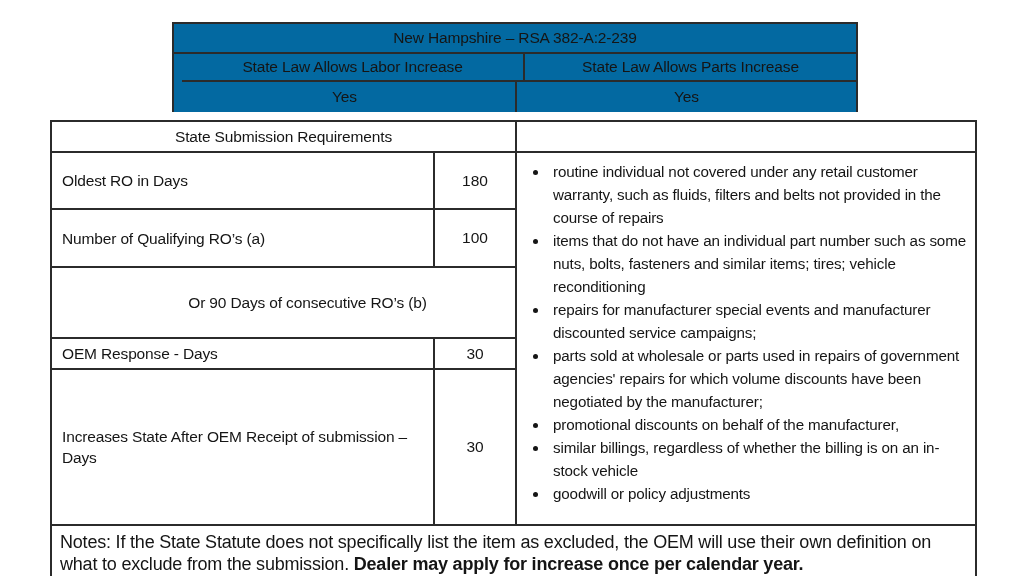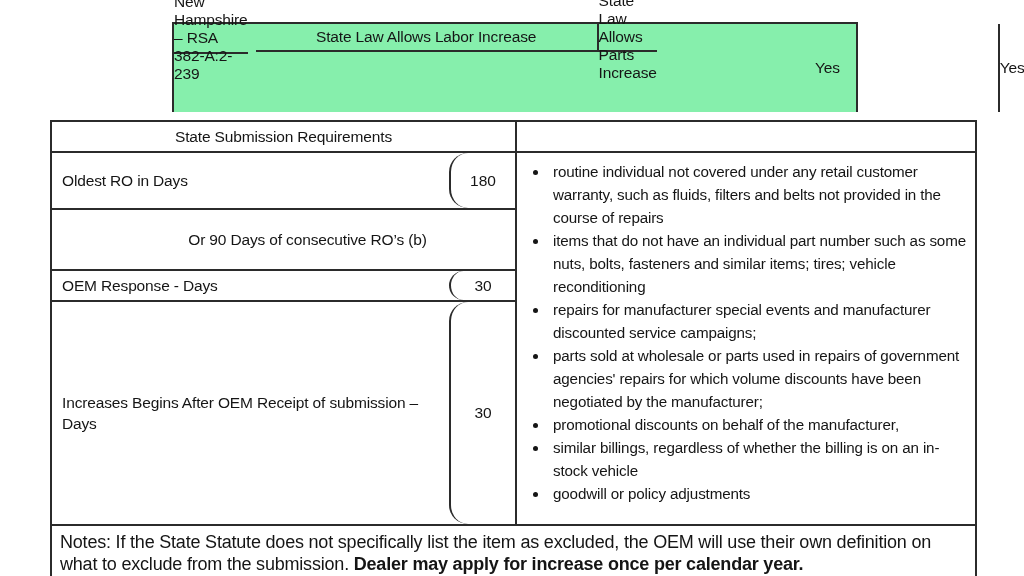--- a/index.html
+++ b/index.html
@@ -5,21 +5,21 @@
   * { margin:0; padding:0; box-sizing:border-box; }
   html,body { background:#ffffff; }
   .canvas {
     position:relative; width:1024px; height:576px; background:#ffffff;
     font-family:"Liberation Sans", sans-serif; color:#151515; overflow:hidden;
   }
   
   .top-table {
     position:absolute; left:172px; top:22px; width:686px; height:90px;
     border:2px solid #2b2b2b; border-bottom:none;
-    display:flex; flex-direction:row; background:#86efac;
+    display:flex; flex-direction:column; background:#0369a1;
   }
   .tt-title {
     height:30px; border-bottom:2px solid #2b2b2b;
     display:flex; align-items:center; justify-content:center;
     font-size:15.5px; letter-spacing:-0.15px;
   }
   .tt-row { display:flex; }
   .tt-row.hdr { height:28px; border-bottom:2px solid #2b2b2b;margin-left:8px; }
   .tt-row.val { flex:1; }
   .tt-cell-l {
@@ -44,32 +44,31 @@
   }
   .mt-header-right {
     flex:1; display:flex; align-items:center; justify-content:center;
     font-size:15.5px; letter-spacing:-0.15px;
   }
   .mt-body { display:flex; height:371px; }
   .left-section { width:465px; border-right:2px solid #2b2b2b; display:flex; flex-direction:column; }
   .req-row { display:flex; border-bottom:2px solid #2b2b2b; }
   .req-row.r1 { height:57px; }
   .req-row.r2 { height:58px; }
-  .req-row.r3 { height:61px; align-items:center; justify-content:center;padding-left:48px; }
+  .req-row.r3 { height:71px; align-items:center; justify-content:center;padding-left:48px; }
   .req-row.r4 { height:31px; }
   .req-row.r5 { flex:1; border-bottom:none; }
   .req-label {
     flex:1; display:flex; align-items:center; padding-left:10px; padding-right:0;
     font-size:15.5px; letter-spacing:-0.15px; line-height:21px;
   }
   .req-value {
-    width:66px; border-left:2px solid #2b2b2b;
+    width:82px; border-left:2px solid #2b2b2b;
     display:flex; align-items:center; justify-content:center;
     font-size:15.5px;
-    border-radius:19px;
   }
   .req-span {
     font-size:15.5px; letter-spacing:-0.15px; text-align:center; width:100%;
   }
   .right-section { flex:1; padding:7px 6px 0 13px; overflow:hidden; }
   .right-section ul { margin:0; padding-left:19px; list-style:disc outside; }
   .right-section li {
     font-size:15.2px; line-height:23px; letter-spacing:-0.15px; padding-left:4px;
   }
   .mt-notes {
@@ -101,29 +100,33 @@
       <div class="mt-header-left">State Submission Requirements</div>
     </div>
 
     <div class="mt-body">
 
       <div class="left-section">
         <div class="req-row r1">
           <div class="req-label">Oldest RO in Days</div>
           <div class="req-value">180</div>
         </div>
+        <div class="req-row r2">
+          <div class="req-label">Number of Qualifying RO’s (a)</div>
+          <div class="req-value">100</div>
+        </div>
         <div class="req-row r3">
           <div class="req-span">Or 90 Days of consecutive RO’s (b)</div>
         </div>
         <div class="req-row r4">
           <div class="req-label">OEM Response - Days</div>
           <div class="req-value">30</div>
         </div>
         <div class="req-row r5">
-          <div class="req-label">Increases Begins After OEM Receipt of submission – Days</div>
+          <div class="req-label">Increases State After OEM Receipt of submission – Days</div>
           <div class="req-value">30</div>
         </div>
       </div>
 
       <div class="right-section">
         <ul>
           <li>routine individual not covered under any retail customer warranty, such as fluids, filters and belts not provided in the course of repairs</li>
           <li>items that do not have an individual part number such as some nuts, bolts, fasteners and similar items; tires; vehicle reconditioning</li>
           <li>repairs for manufacturer special events and manufacturer discounted service campaigns;</li>
           <li>parts sold at wholesale or parts used in repairs of government agencies' repairs for which volume discounts have been negotiated by the manufacturer;</li>

